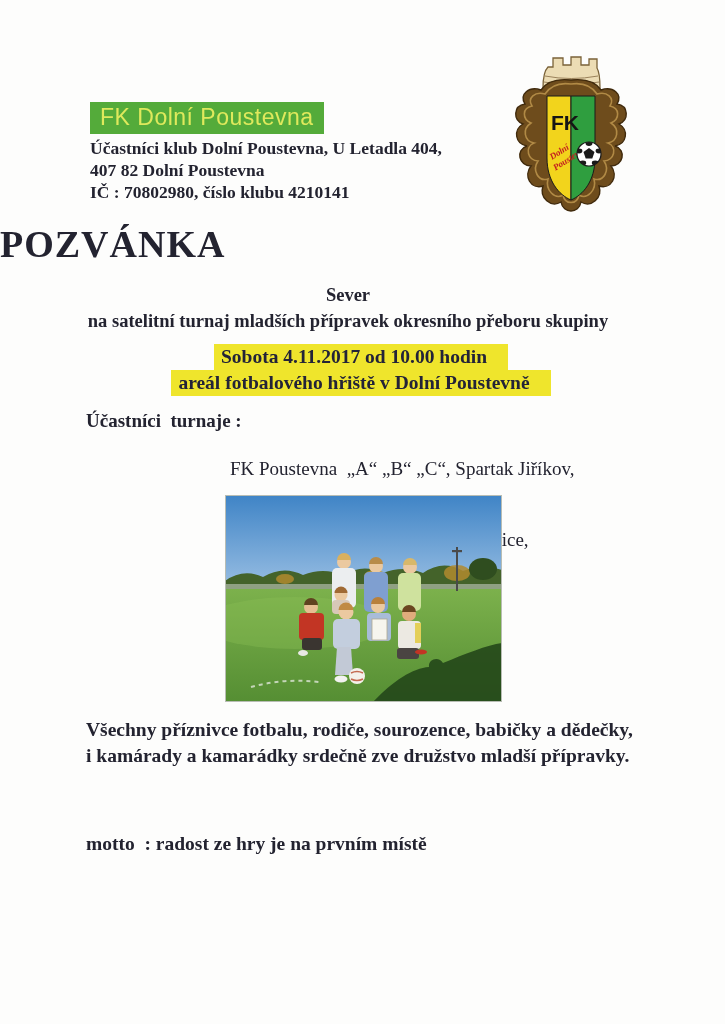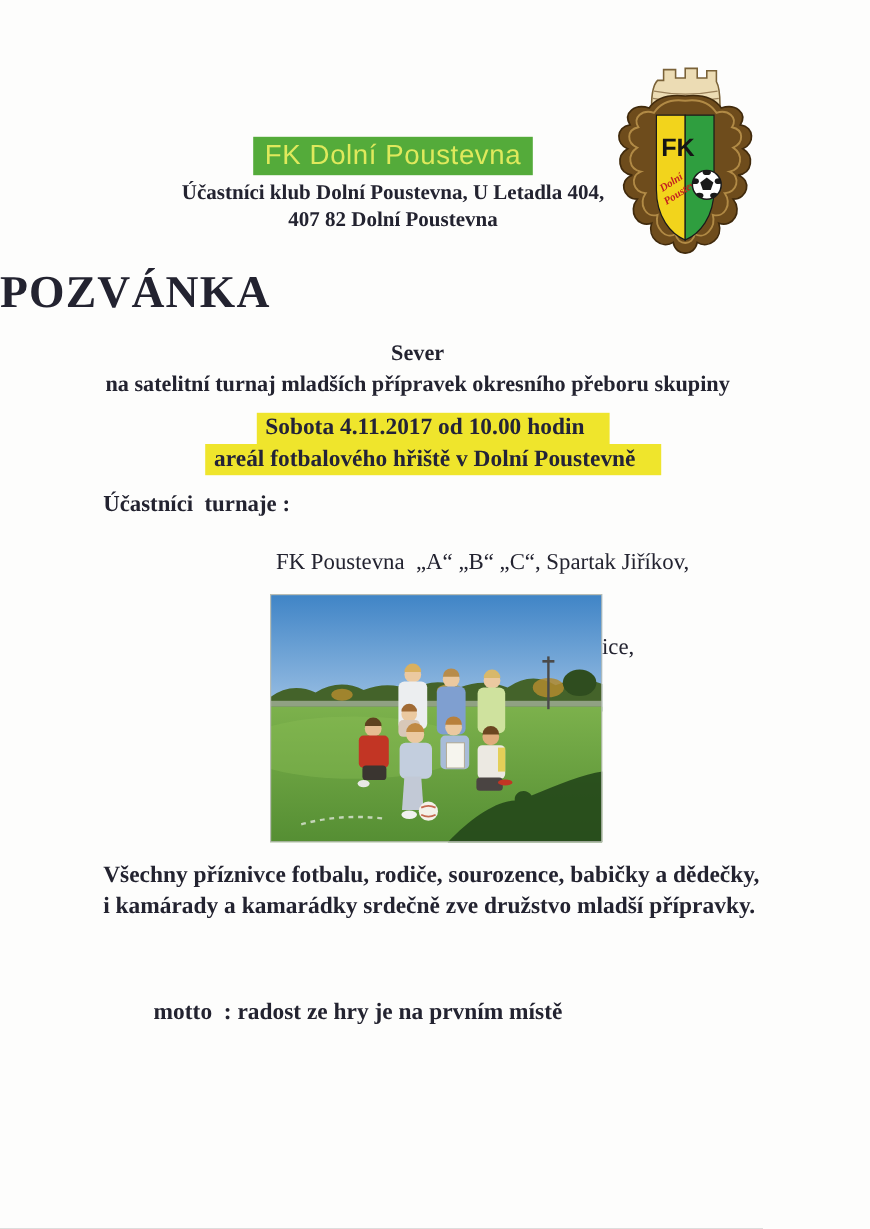--- a/index.html
+++ b/index.html
@@ -3,21 +3,21 @@
 <meta charset="utf-8">
 <style>
   html,body { margin:0; padding:0; }
   body { background:#9a9a9a; font-family:"Liberation Serif", serif; }
   .page {
     position:relative; width:725px; height:1024px; margin:0 auto;
     background:#fdfdfc; overflow:hidden; color:#232330;
   }
 
   
-  .club-header { position:absolute; left:90px; top:102px; width:475px; text-align:center;margin-top:12px; }
+  .club-header { position:absolute; left:90px; top:102px; width:475px; text-align:left; }
   .club-name {
     display:inline-block; background:#54ab3a; color:#dfe95c;
     font-family:"Liberation Sans", sans-serif; font-size:23px; font-weight:500;
     padding:2px 10px 3px 10px; letter-spacing:0.5px;
   }
   .club-address { margin-top:3px; font-weight:bold; font-size:17.5px; line-height:22px; }
 
   .crest { position:absolute; left:505px; top:50px; width:133px; height:177px; }
 
   
@@ -55,41 +55,42 @@
   .invite {
     position:absolute; left:86px; top:717px; width:580px;
     font-size:19.5px; font-weight:bold; line-height:26px;
   }
   .refreshments {
     position:absolute; left:86px; top:796px;
     font-size:19.5px; font-weight:bold; white-space:pre-wrap;
   }
   .motto {
     position:absolute; left:86px; top:833px;
-    font-size:19.5px; font-weight:bold; white-space:pre-wrap;margin-left:42px;
+    font-size:19.5px; font-weight:bold; white-space:pre-wrap;
   }
 
   .crest text.fk {
     font-family:"Liberation Sans", sans-serif; font-weight:bold; font-size:21px; fill:#151515;
   }
   .crest text.town {
     font-family:"Liberation Serif", serif; font-weight:bold; font-style:italic;
     font-size:9px; fill:#c32020;
   }
 </style>
 </head>
 <body>
 
 <div class="page">
 
   <div class="club-header">
     <span class="club-name">FK Dolní Poustevna</span>
     <div class="club-address">
       <div>Účastníci klub Dolní Poustevna, U Letadla 404,</div>
       <div>407 82 Dolní Poustevna</div>
+      <div>IČ : 70802980, číslo klubu 4210141</div>
     </div>
   </div>
 
   <div class="crest">
     <svg width="133" height="177" viewBox="0 0 133 177">
 
       <g>
         <path d="M38,38 Q38,22 43,17 L48,17 L48,8 L58,8 L58,15 L66,15 L66,7 L76,7 L76,15 L84,15 L84,9 L92,9 L92,18 Q95,23 95,38 Z" fill="#ecdcb4" stroke="#7a6238" stroke-width="1.3"></path>
         <path d="M40,26 Q66,31 93,26" fill="none" stroke="#9a815a" stroke-width="1"></path>
         <path d="M39,32 Q66,37 94,32" fill="none" stroke="#9a815a" stroke-width="1"></path>

